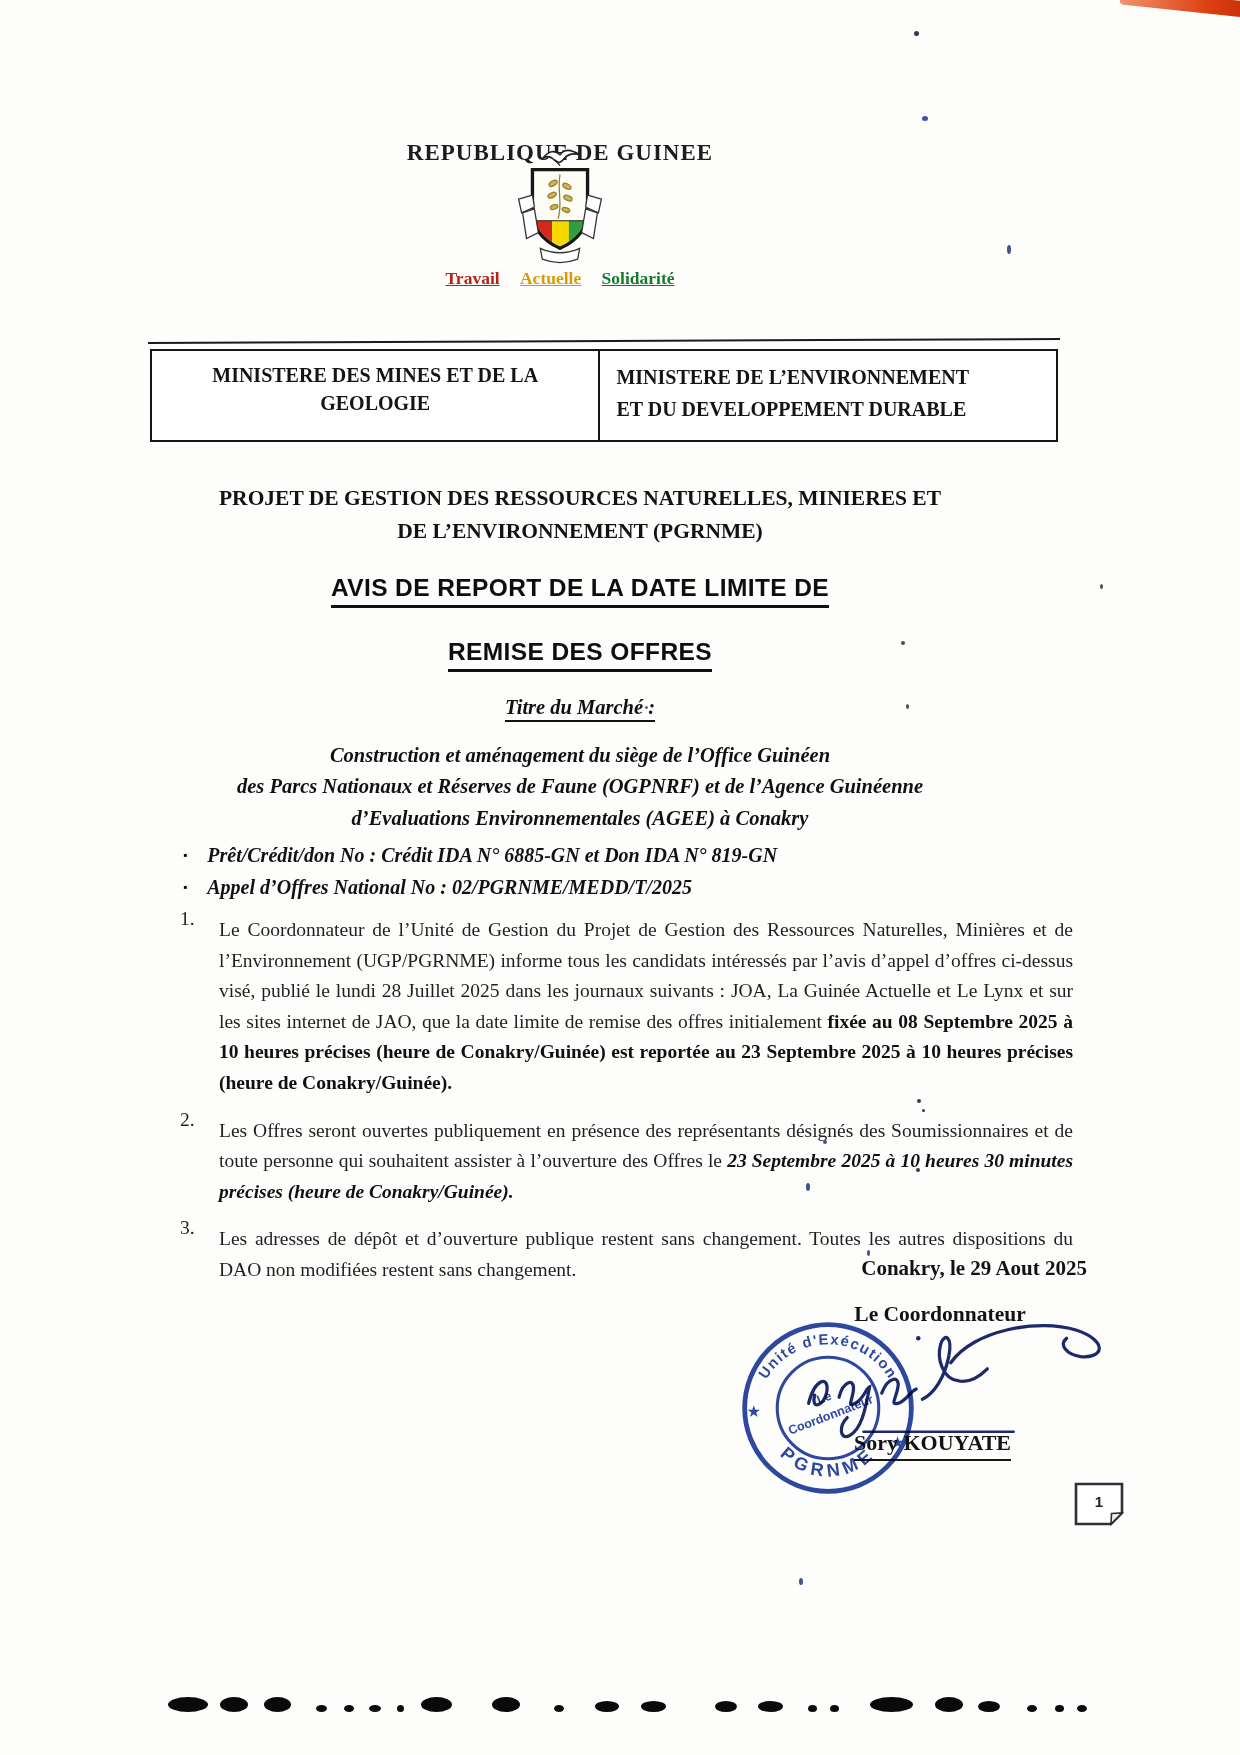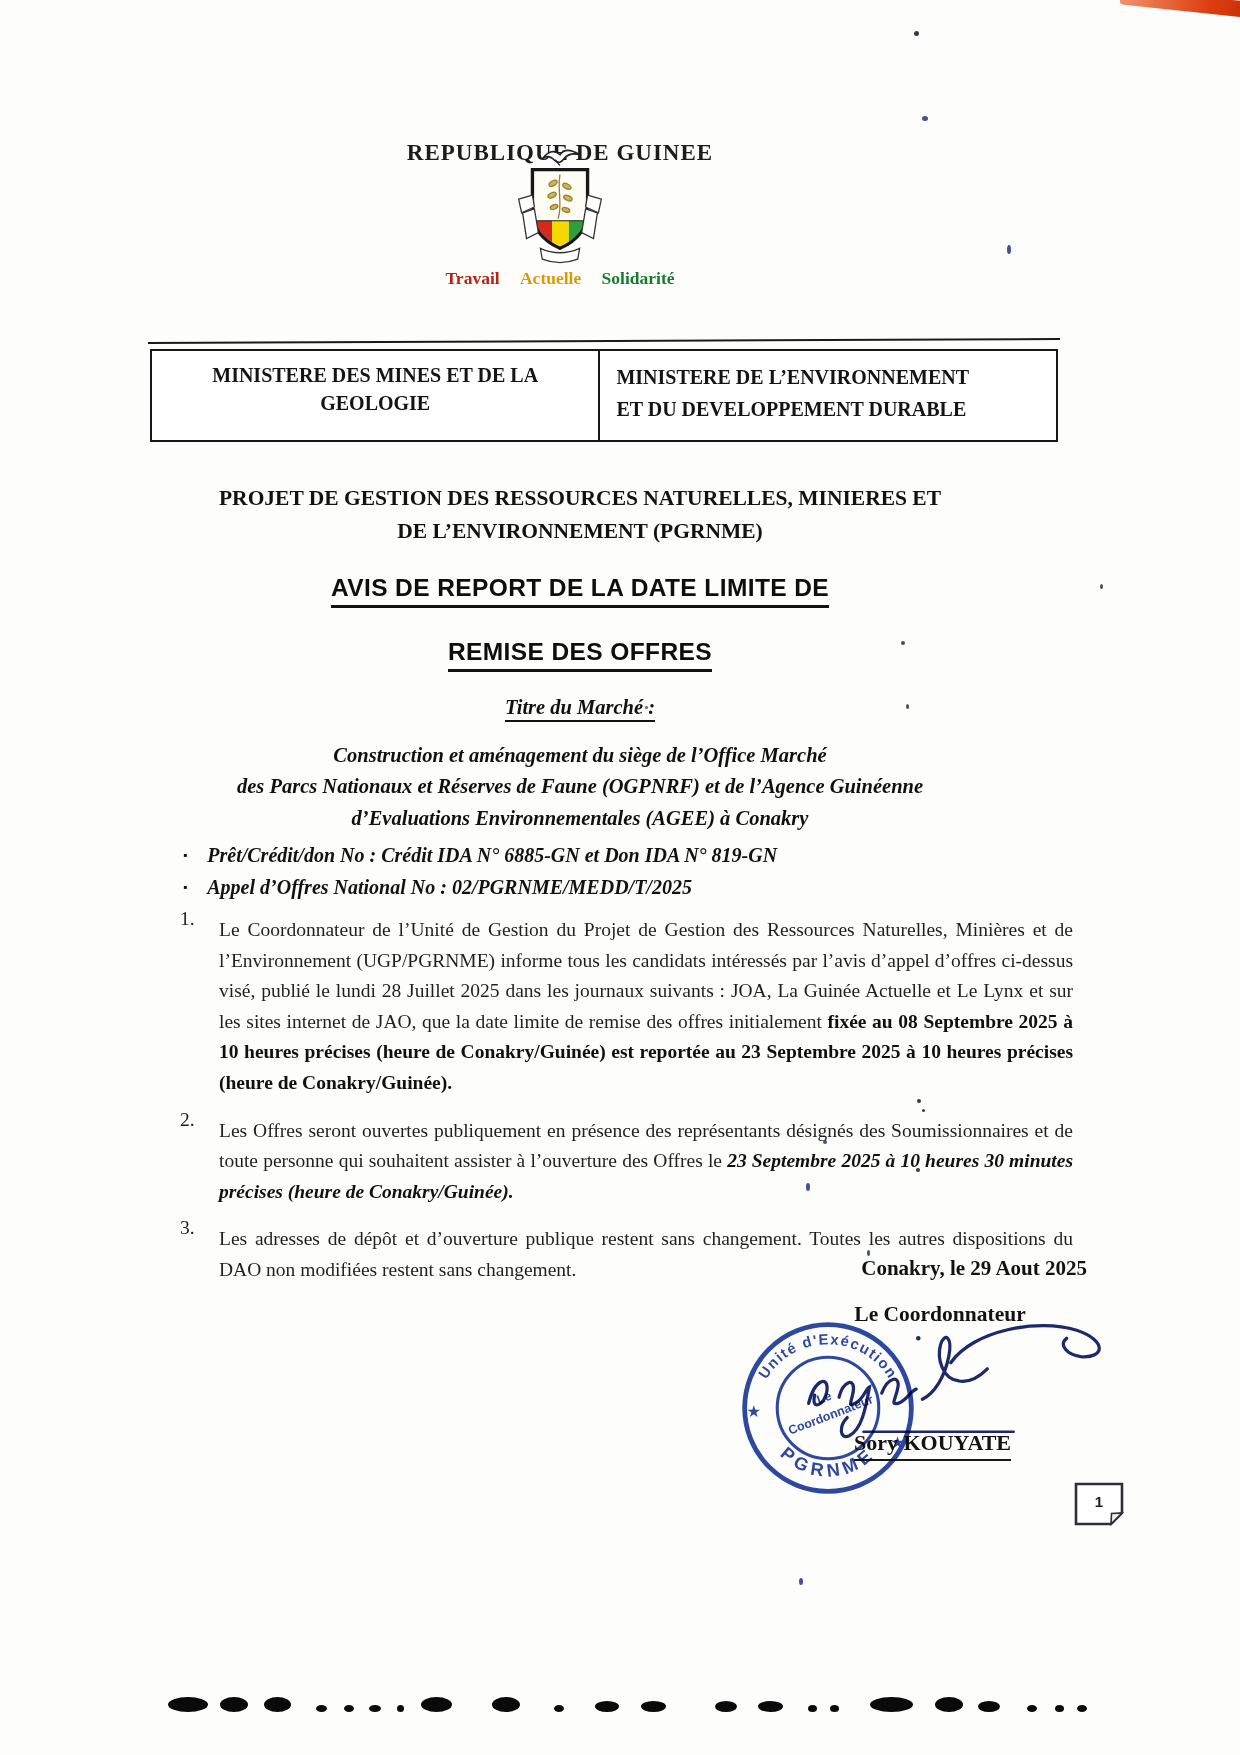--- a/index.html
+++ b/index.html
@@ -8,21 +8,21 @@
   
   .streak{position:absolute;top:-5px;right:-8px;width:128px;height:16px;border-radius:4px;
           background:linear-gradient(90deg,rgba(238,110,60,.75),#dd3e10 70%,#c83008);transform:rotate(6deg);}
   
   .republic{position:absolute;top:104px;left:0;width:1120px;text-align:center;
             font-weight:bold;font-size:23px;letter-spacing:1px;color:#1c1c1c;margin-top:36px;}
   .coat{position:absolute;left:498px;top:142px;width:124px;height:126px;}
   .motto{position:absolute;top:268px;left:0;width:1120px;text-align:center;
          font-weight:bold;font-size:17.5px;}
   .m-red{color:#b82112;} .m-yellow{color:#d79b06;} .m-green{color:#157a2e;}
-  .motto span{margin:0 8px;}
+  .motto span{margin:0 8px;text-decoration:underline;}
   
   .table-topline{position:absolute;left:148px;top:340px;width:912px;height:2px;background:#1a1a1a;transform:rotate(-.25deg);}
   .ministries{position:absolute;left:150px;top:349px;width:908px;display:flex;
               border:2.4px solid #161616;background:#fff;box-sizing:border-box;}
   .ministries .cell{box-sizing:border-box;font-weight:bold;font-size:20px;color:#141414;}
   .cell.left{flex:0 0 49.6%;border-right:2px solid #161616;text-align:center;
              padding:10px 8px 14px;line-height:1.4;}
   .cell.right{flex:1;text-align:left;padding:10px 8px 14px 16px;line-height:1.62;}
   
   .project{position:absolute;top:482px;left:70px;width:1020px;text-align:center;
@@ -141,21 +141,21 @@
   <div class="notice">
     <div><span class="u">AVIS DE REPORT DE LA DATE LIMITE DE</span></div>
     <div><span class="u">REMISE DES OFFRES</span></div>
   </div>
 
   <div class="market-label">
     <span class="u2">Titre du Marché :</span>
   </div>
 
   <div class="market-title">
-    <div>Construction et aménagement du siège de l’Office Marché</div>
+    <div>Construction et aménagement du siège de l’Office Guinéen</div>
     <div>des Parcs Nationaux et Réserves de Faune (OGPNRF) et de l’Agence Guinéenne</div>
     <div>d’Evaluations Environnementales (AGEE) à Conakry</div>
   </div>
 
   <div class="bullets">
     <div class="bullet-row">
       <span class="sq">▪</span>
       <span class="btxt">Prêt/Crédit/don No : Crédit IDA N° 6885-GN et Don IDA N° 819-GN</span>
     </div>
     <div class="bullet-row">

